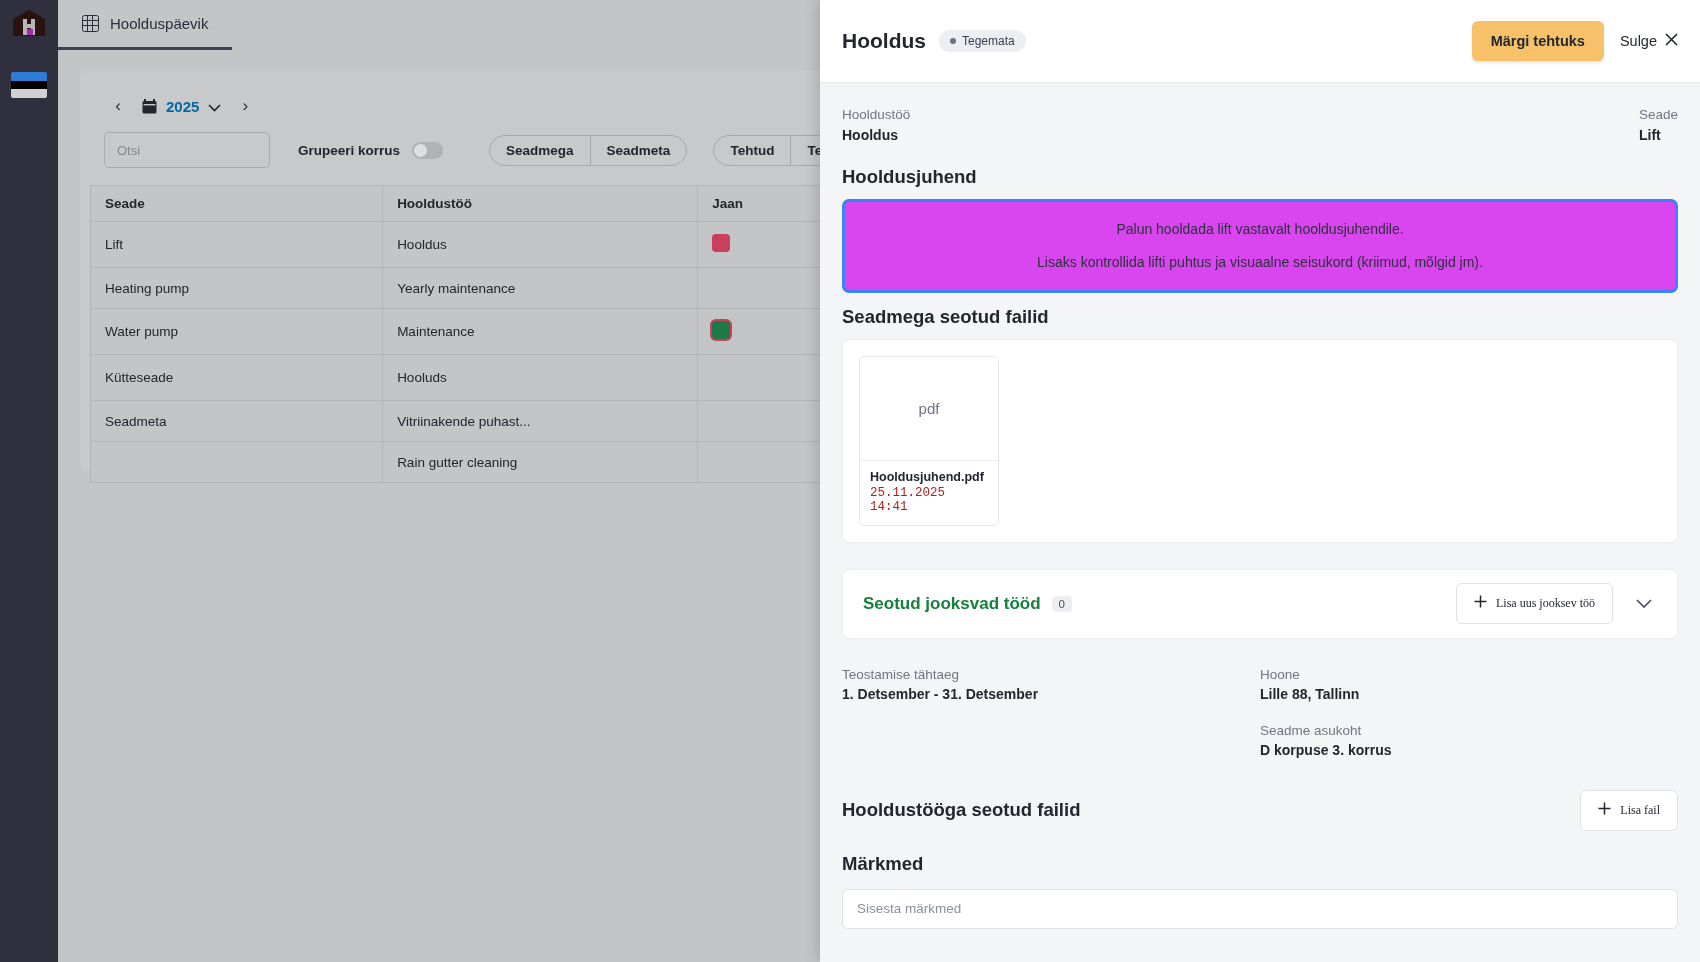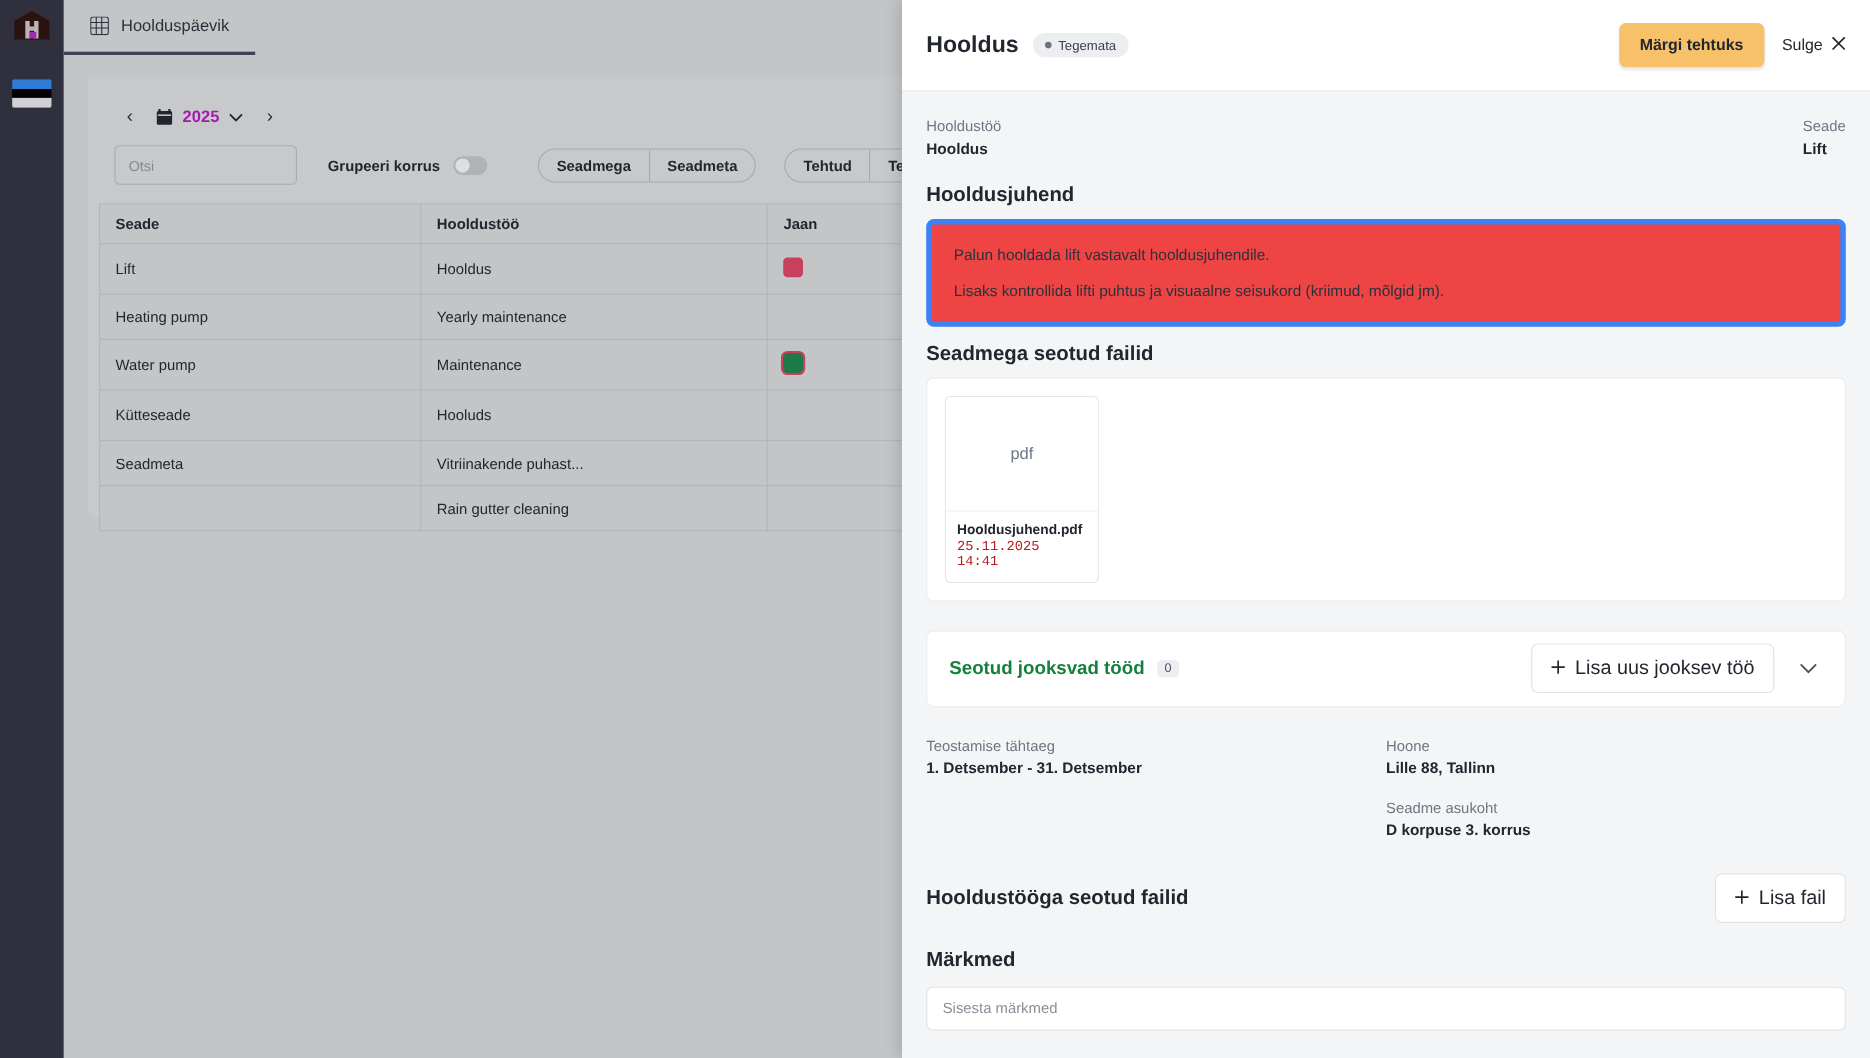--- a/index.html
+++ b/index.html
@@ -49,21 +49,21 @@
   .yearbar {
     display: flex; align-items: center; gap: 4px;
     padding: 22px 0 0 24px;
   }
   .arrow-btn {
     width: 28px; height: 28px; display: flex; align-items: center; justify-content: center;
     color: #2b2f3a; font-size: 17px;
   }
   .yearlabel {
     display: flex; align-items: center; gap: 9px;
-    font-size: 15px; font-weight: 700; color: #a21caf;
+    font-size: 15px; font-weight: 700; color: #0369a1;
     padding: 0 6px;
   }
   .cal-ico { width: 15px; height: 15px; }
 
   .toolsrow {
     display: flex; align-items: center;
     padding: 12px 0 0 24px; gap: 16px;
   }
   .search {
     width: 166px; height: 36px;
@@ -158,23 +158,24 @@
   .meta-l { flex: 1; }
   .meta-r { text-align: left; }
   .meta-k { font-size: 13.5px; color: #6f7683; margin-bottom: 5px; }
   .meta-v { font-size: 14px; font-weight: 700; color: #22262f; }
 
   .sec-title {
     font-size: 18.5px; font-weight: 700; color: #22262f;
     padding: 13px 22px 11px 22px;
   }
   .whitebox {
-    margin: 0 22px; background: #ef4444; border-radius: 7px;
-    border: 5px solid #3b82f6;
+    margin: 0 22px; background: #d946ef; border-radius: 7px;
+    border: 3px solid #3b82f6;
     padding: 17px 20px;
+    text-align: center;
   }
   .whitebox p { font-size: 14px; color: #2c313c; line-height: 1.45; }
   .whitebox p + p { margin-top: 13px; }
 
   .filebox {
     margin: 0 22px; background: #fff; border-radius: 7px;
     border: 1px solid #e9ebee; padding: 16px;
   }
   .filecard {
     width: 140px; border: 1px solid #e4e6ea; border-radius: 5px;
@@ -196,22 +197,22 @@
   }
   .jobs-title { font-size: 17px; font-weight: 700; color: #15803d; }
   .count-pill {
     display: inline-block; margin-left: 11px;
     background: #eceef1; color: #4a5060;
     font-size: 11.5px; border-radius: 4px; padding: 2px 7px;
   }
   .btn-outline {
     display: inline-flex; align-items: center; gap: 9px;
     border: 1px solid #dfe2e6; background: #fff; border-radius: 6px;
-    padding: 11px 17px; font-size: 18px; color: #22262f;
-    font-family: Liberation Sans, sans-serif;
+    padding: 11px 17px; font-size: 12px; color: #22262f;
+    font-family: Liberation Serif, serif;
   }
   .chev-btn {
     margin-left: 18px; width: 26px; height: 26px;
     display: flex; align-items: center; justify-content: center; color: #4a5060;
     background: none; border: none;
   }
 
   .infogrid {
     display: flex; padding: 28px 22px 0 22px;
   }

